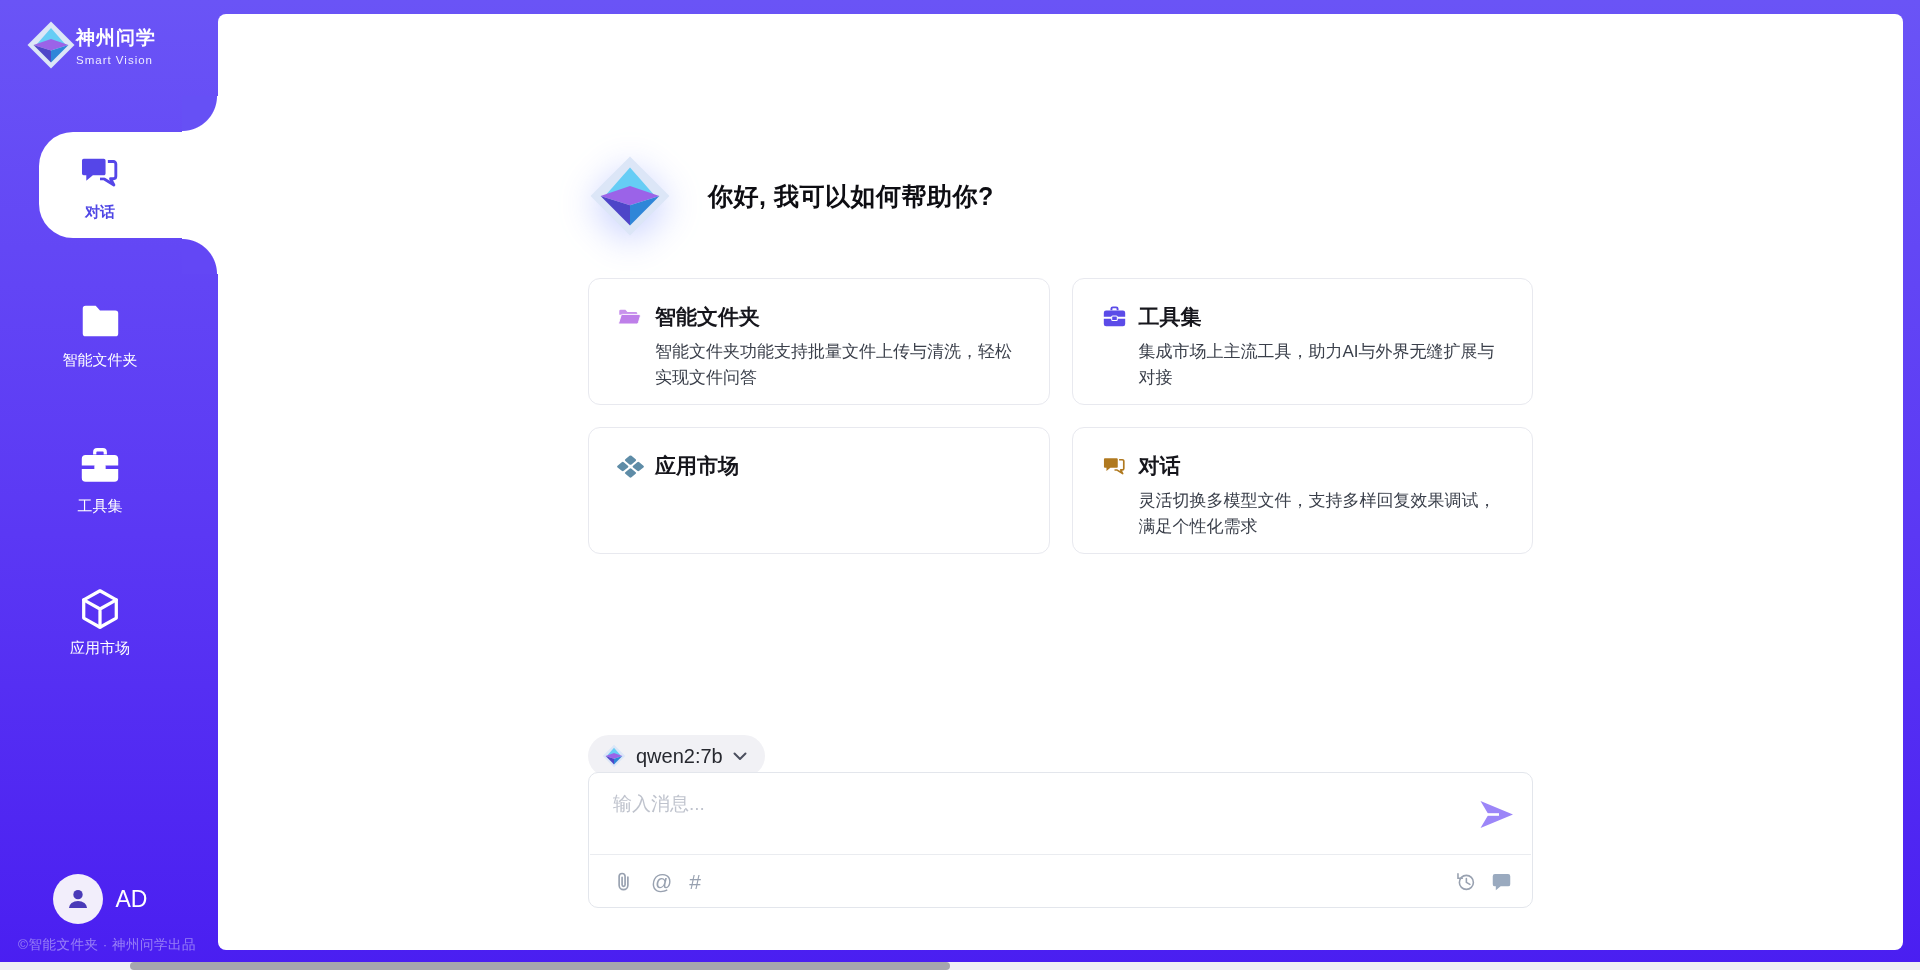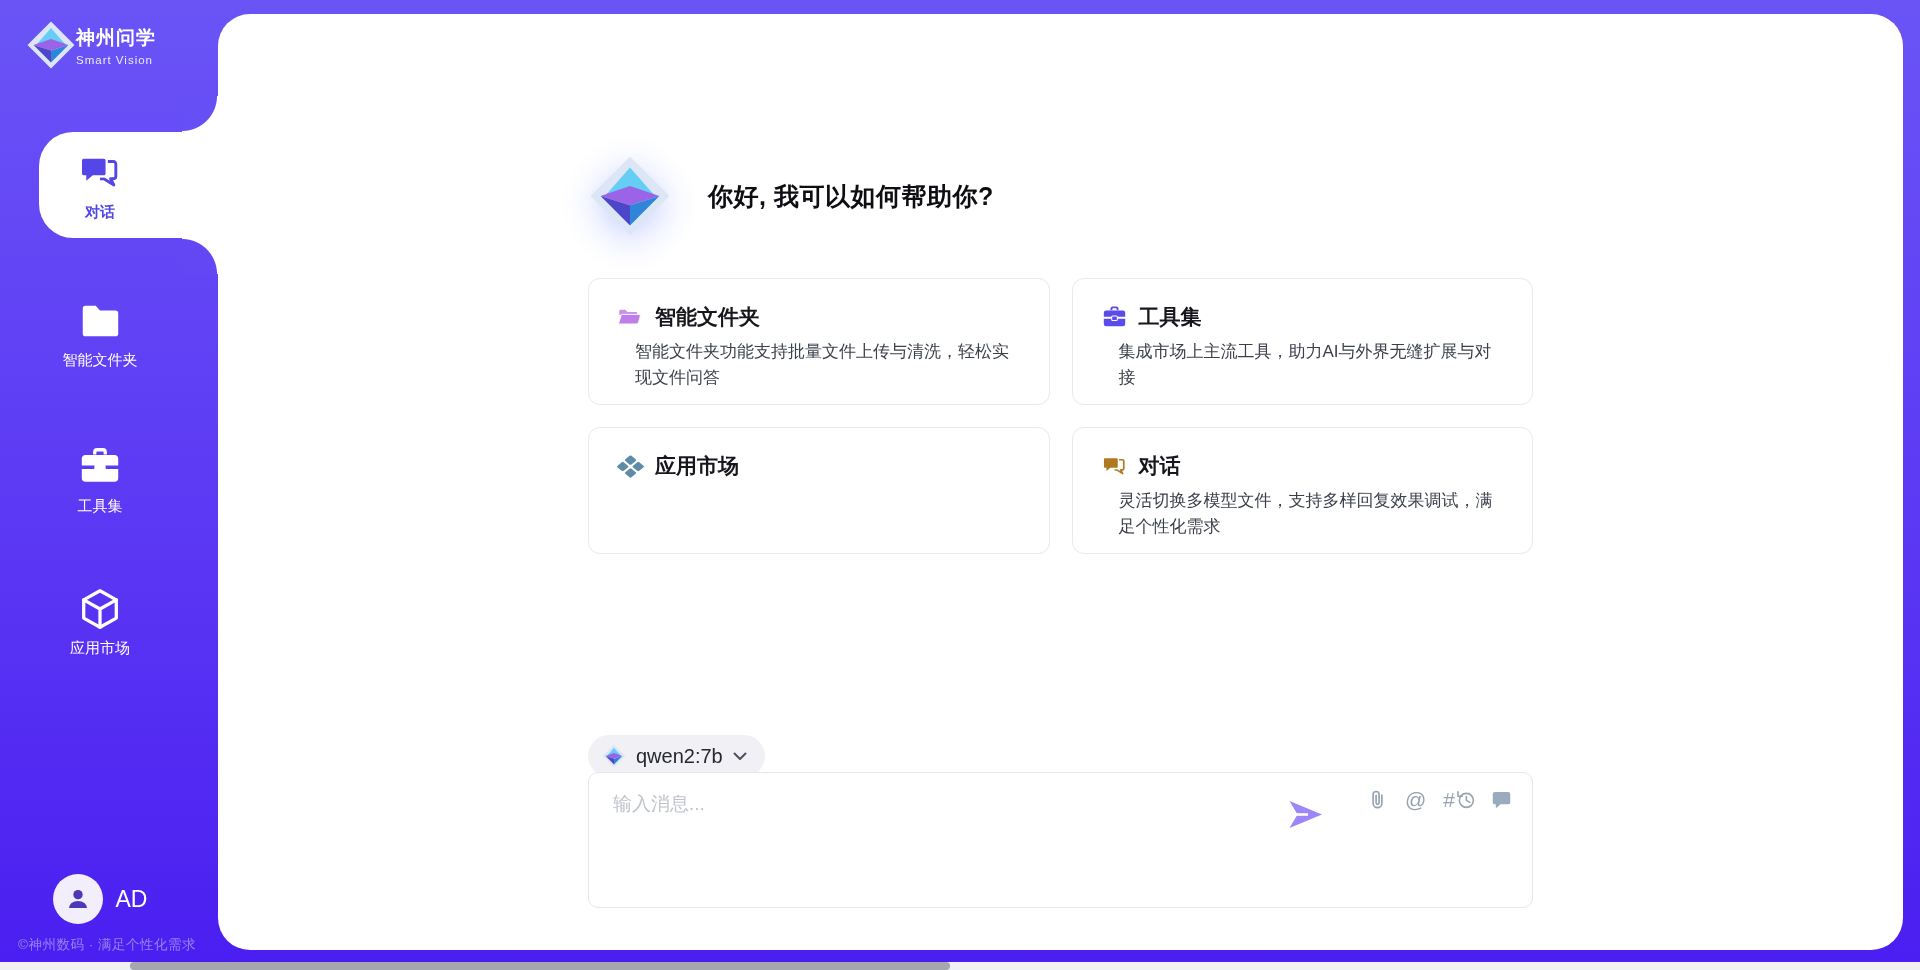--- a/index.html
+++ b/index.html
@@ -23,36 +23,36 @@
   .tab-bg { position:absolute; left:39px; right:0; top:132px; height:106px; background:#fff; border-radius:34px 0 0 34px; z-index:3; }
   .tab-curve { position:absolute; right:0; width:36px; height:36px; z-index:3; }
   .tab-curve.top { top:96px;  background:radial-gradient(circle 36px at 0 0, #6650F5 0 34.5px, #fff 35.5px); }
   .tab-curve.bottom { top:238px; background:radial-gradient(circle 36px at 0 100%, #6347F5 0 34.5px, #fff 35.5px); }
   .user-row { position:absolute; left:0; top:874px; width:200px; display:flex; align-items:center; justify-content:center; gap:13px; cursor:pointer; }
   .avatar { width:50px; height:50px; border-radius:50%; background:#F2EEFB; display:flex; align-items:center; justify-content:center; }
   .avatar svg { width:30px; height:30px; color:#4A3AB8; }
   .user-name { color:#fff; font-size:23px; }
   .side-footer { position:absolute; left:18px; bottom:16px; color:rgba(255,255,255,.42); font-size:13.5px; letter-spacing:.5px; }
   
-  .main-panel { position:absolute; left:218px; top:14px; right:17px; bottom:20px; background:#fff; border-radius:32px; z-index:1; }
+  .main-panel { position:absolute; left:218px; top:14px; right:17px; bottom:20px; background:#fff; border-radius:8px; z-index:1; }
   .content { position:relative; width:945px; height:100%; margin:0 auto; }
   .hero { position:absolute; top:140px; left:0; display:flex; align-items:center; gap:36px; }
   .hero svg.mark { width:84px; height:84px; filter:drop-shadow(0 8px 18px rgba(130,150,255,.45)); }
   .hero-title { font-size:25px; font-weight:700; color:#0D0D12; letter-spacing:.5px; }
   .cards { position:absolute; top:264px; left:0; right:0; display:grid; grid-template-columns:1fr 1fr; gap:22px; }
   .card { border:1px solid #E8E9EF; border-radius:12px; background:#fff; height:127px; padding:24px 28px; cursor:pointer; }
   .card-head { display:flex; align-items:center; gap:11px; }
   .card-head svg { width:27px; height:27px; flex:0 0 auto; }
   .card-title { font-size:21px; font-weight:700; color:#16161C; }
-  .card-desc { margin:8px 0 0 18px; font-size:17px; color:#3A3F4A; line-height:1.5; }
+  .card-desc { margin:8px 0 0 38px; font-size:17px; color:#3A3F4A; line-height:1.5; }
   .pill-row { position:absolute; top:699px; left:0; }
   .model-pill { display:inline-flex; align-items:center; gap:10px; height:42px; padding:0 18px 0 14px; background:#F1F1F5; border-radius:21px; cursor:pointer;margin-top:22px; }
   .model-pill svg.mark { width:24px; height:24px; }
   .model-name { font-size:20px; color:#26282F; }
-  .composer { position:absolute; top:758px; left:0; right:0; height:136px; border:1px solid #E3E6EC; border-radius:10px; background:#fff; display:flex; flex-direction:row; }
+  .composer { position:absolute; top:758px; left:0; right:0; height:136px; border:1px solid #E3E6EC; border-radius:10px; background:#fff; display:flex; flex-direction:column; }
   .composer-top { flex:1; position:relative; }
   .composer textarea { position:absolute; inset:18px 70px 6px 24px; border:0; outline:0; resize:none; font-family:inherit; font-size:19px; color:#33363E; background:transparent; }
   .composer textarea::placeholder { color:#BFC3CD; }
   .send-btn { position:absolute; right:16px; top:26px; width:38px; height:34px; border:0; background:transparent; cursor:pointer; }
   .composer-divider { height:1px; background:#EAECF0; margin:0 1px; }
   .composer-bar { height:52px; display:flex; align-items:center; padding:0 20px 0 24px; }
   .bar-left { display:flex; align-items:center; gap:17px; }
   .bar-right { margin-left:auto; display:flex; align-items:center; gap:15px; }
   .tool-btn { border:0; background:transparent; cursor:pointer; color:#98A1B0; display:flex; align-items:center; font-size:21px; line-height:1; padding:0; font-family:inherit; }
   .tool-btn svg { width:21px; height:21px; }
@@ -170,21 +170,21 @@
   </div>
 
   <div class="user-row">
     <span class="avatar">
       <svg>
           <use href="#sym-person"></use>
         </svg>
     </span>
     <span class="user-name">AD</span>
   </div>
-  <div class="side-footer">©神州数码 · 满足个性化需求</div>
+  <div class="side-footer">©智能文件夹 · 神州问学出品</div>
 </aside>
 
 <main class="main-panel">
   <div class="content">
 
     <div class="hero">
       <svg class="mark">
           <use href="#sym-diamond"></use>
         </svg>
       <h1 class="hero-title">你好, 我可以如何帮助你?</h1>

